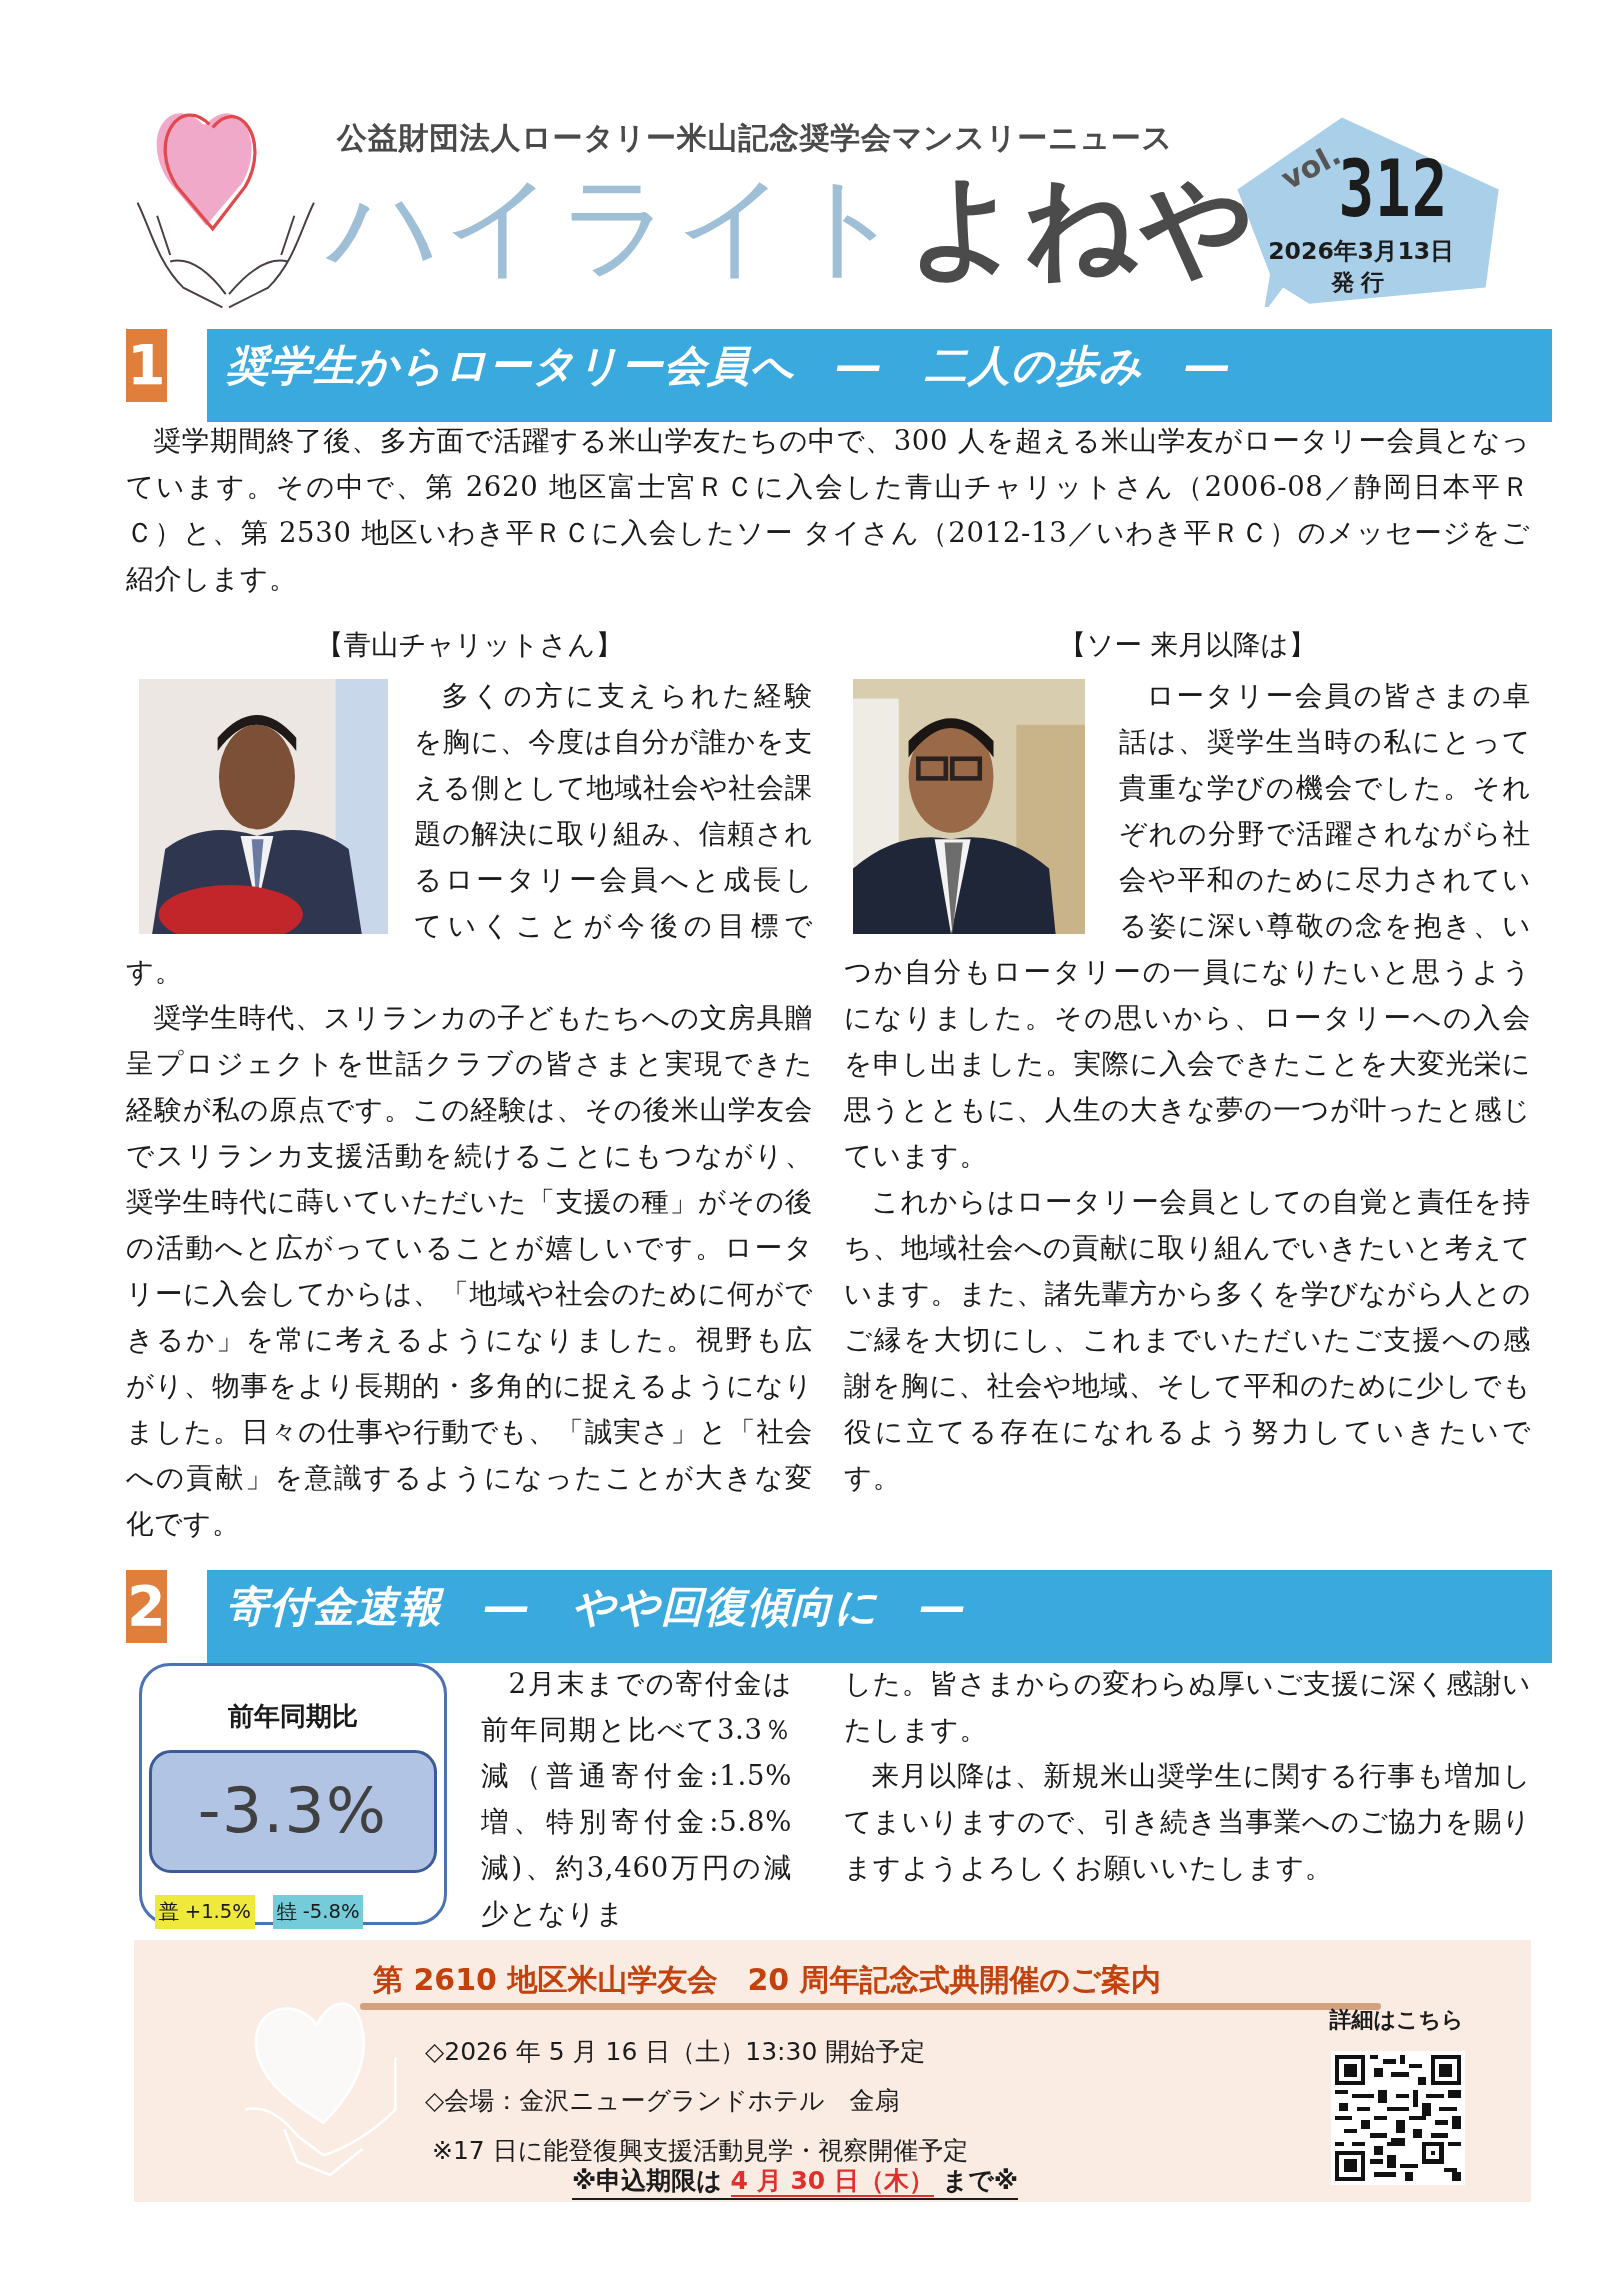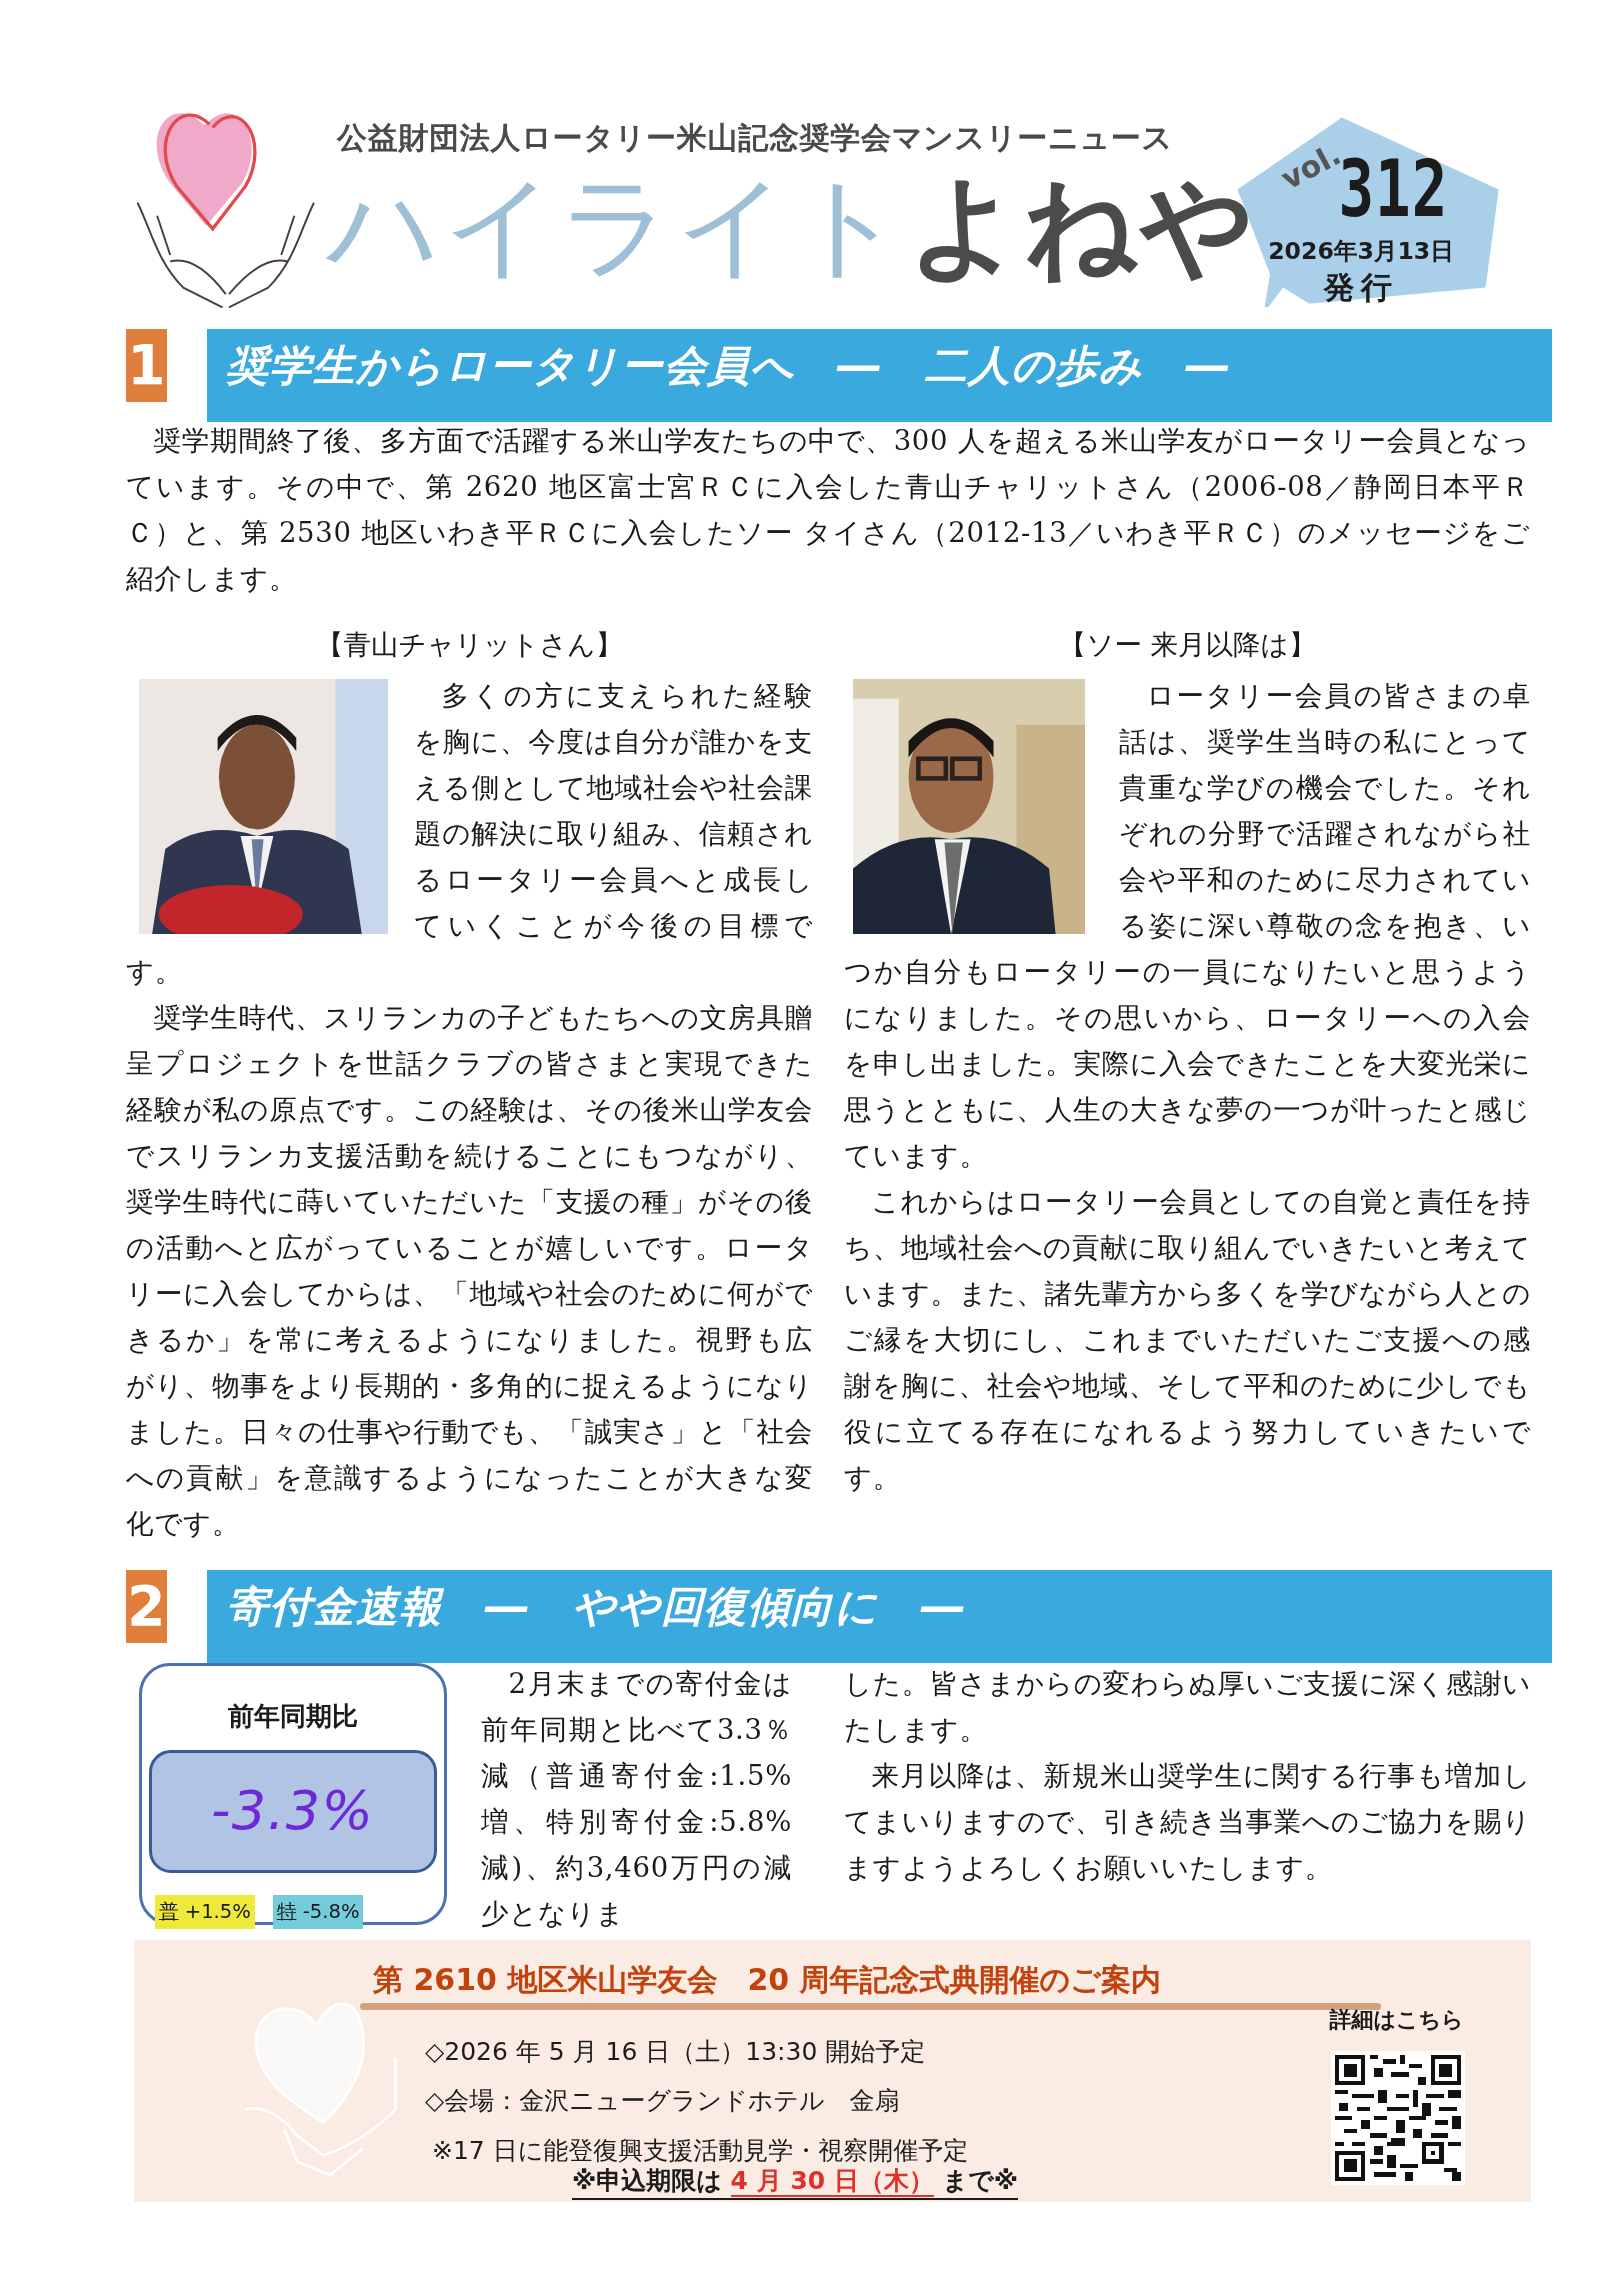--- a/index.html
+++ b/index.html
@@ -13,40 +13,40 @@
   .org-line { left: 337px; top: 118px; font-family: "DejaVu Sans", "Liberation Sans", sans-serif; font-size: 30px; font-weight: bold; color: #4a4a4a; letter-spacing: 0.7px; white-space: nowrap; text-align: right; }
   .title-wrap { left: 327px; top: 164px; white-space: nowrap; font-family: "DejaVu Sans", "Liberation Sans", sans-serif; font-size: 111px; line-height: 124px; }
   .title-a { color: #9ebfd6; font-weight: normal; letter-spacing: 2.6px; }
   .title-b { color: #4b4b4b; font-weight: bold; letter-spacing: 2.6px; }
 
   .vol-badge { left: 1224px; top: 98px; width: 275px; height: 209px; }
   .vol-badge svg { position: absolute; left: 0; top: 0; }
   .vol-label { position: absolute; left: 56px; top: 51px; font-family: "DejaVu Sans", sans-serif; font-weight: bold; font-size: 30px; color: #555; transform: rotate(-28deg); }
   .vol-num { position: absolute; left: 98px; top: 52px; width: 131px; text-align: center; font-family: "DejaVu Sans Mono", "Liberation Mono", monospace; font-size: 79px; font-weight: bold; color: #1c1c1c; transform: scaleX(0.75); letter-spacing: 1.3px; line-height: 79px; }
   .vol-date { position: absolute; left: 26px; top: 137px; width: 222px; text-align: center; font-family: "DejaVu Sans", sans-serif; font-size: 23.6px; font-weight: bold; color: #1c1c1c; }
-  .vol-issued { position: absolute; left: 26px; top: 169px; width: 222px; text-align: center; font-family: "DejaVu Sans", sans-serif; font-size: 31px; font-weight: bold; color: #1c1c1c; letter-spacing: 6.5px; }
+  .vol-issued { position: absolute; left: 26px; top: 169px; width: 222px; text-align: center; font-family: "DejaVu Sans", sans-serif; font-size: 23px; font-weight: bold; color: #1c1c1c; letter-spacing: 6.5px; }
 
   
   .sec-num { width: 41px; height: 73px; background: #e07f3c; color: #fff; font-family: "DejaVu Sans", sans-serif; font-weight: bold; font-size: 55px; text-align: center; line-height: 73px; }
   .sec-bar { height: 93px; background: #3aa9de; color: #fff; font-family: "DejaVu Sans", sans-serif; font-weight: bold; font-size: 42px; line-height: 73px; padding-left: 19px; white-space: nowrap; letter-spacing: 1.3px; font-style: italic; }
 
   
   .para { font-size: 27.5px; line-height: 46px; text-align: justify; letter-spacing: 0.7px; }
   .para p { text-indent: 1em; }
   .para p.noindent { text-indent: 0; }
   .col-head { font-size: 27.5px; line-height: 39px; text-align: center; }
 
   .photo { overflow: hidden; }
   .photo svg { width: 100%; height: 100%; display: block; }
 
   
   .don-box { left: 139px; top: 1663px; width: 308px; height: 262px; border: 3.9px solid #4a72b5; border-radius: 31px; background: #fff; }
   .don-title { position: absolute; left: 0; top: 33px; width: 100%; text-align: center; font-family: "DejaVu Sans", sans-serif; font-weight: bold; font-size: 26px; color: #1a1a1a; }
   .don-value-box { position: absolute; left: 6.5px; top: 84px; width: 288px; height: 123px; background: #b2c4e3; border: 3.9px solid #3a5a98; border-radius: 22px; }
-  .don-value { position: absolute; left: 0; top: 0; width: 100%; height: 100%; text-align: center; line-height: 115px; font-family: "DejaVu Sans", sans-serif; font-size: 54px; color: #6d28d9; letter-spacing: 1.3px; font-style: italic; }
+  .don-value { position: absolute; left: 0; top: 0; width: 100%; height: 100%; text-align: center; line-height: 115px; font-family: "DejaVu Sans", sans-serif; font-size: 63px; color: #404040; letter-spacing: 1.3px; }
   .tag { position: absolute; top: 229px; height: 34px; line-height: 34px; font-family: "DejaVu Sans", sans-serif; font-size: 19.6px; padding: 0 3.9px; white-space: nowrap; }
   .tag u { text-decoration: underline; }
   .tag-a { left: 13px; background: #efe93c; }
   .tag-b { left: 131px; background: #74cbd9; }
 
   
   .event { left: 134px; top: 1940px; width: 1397px; height: 262px; background: #fbece3; overflow: hidden; }
   .event-title { position: absolute; left: 239px; top: 19.6px; font-family: "DejaVu Sans", sans-serif; font-weight: bold; font-size: 30px; color: #c2410c; white-space: nowrap; }
   .event-line { position: absolute; left: 226px; top: 63px; width: 1021px; height: 6.5px; background: #d4a17f; border-radius: 3.3px; }
   .event-item { position: absolute; font-family: "DejaVu Sans", sans-serif; font-size: 25px; color: #1c1c1c; white-space: nowrap; }

